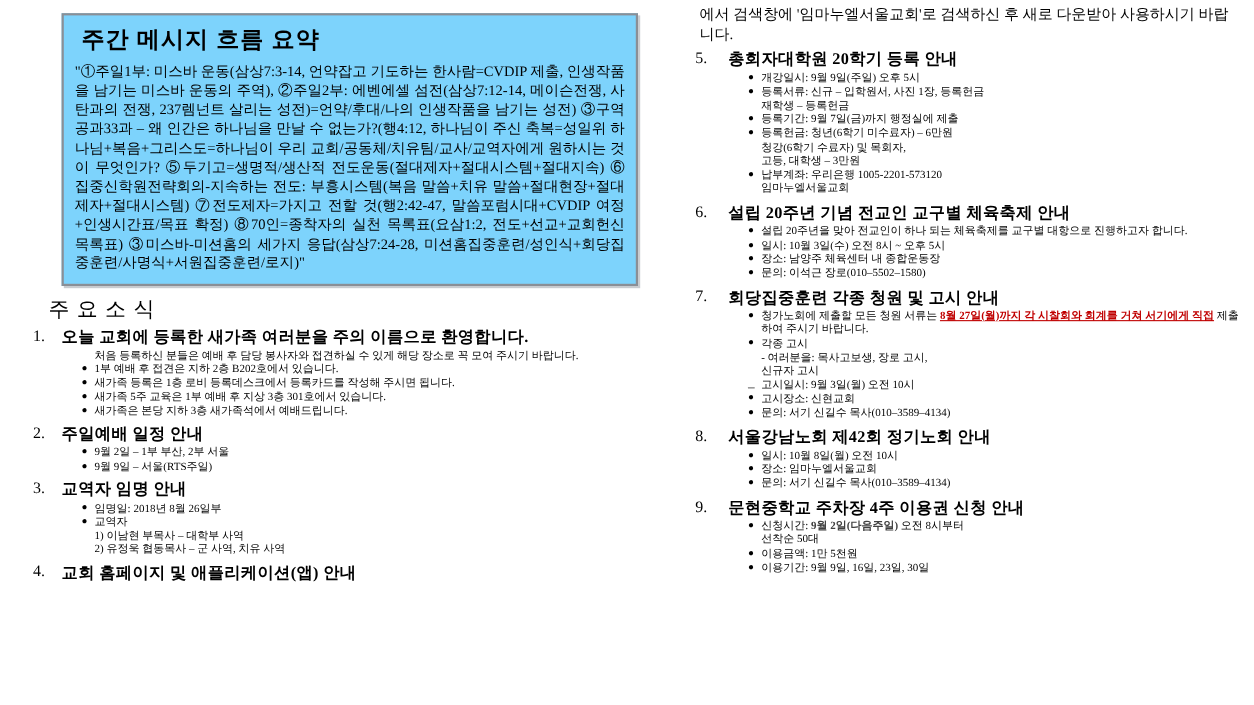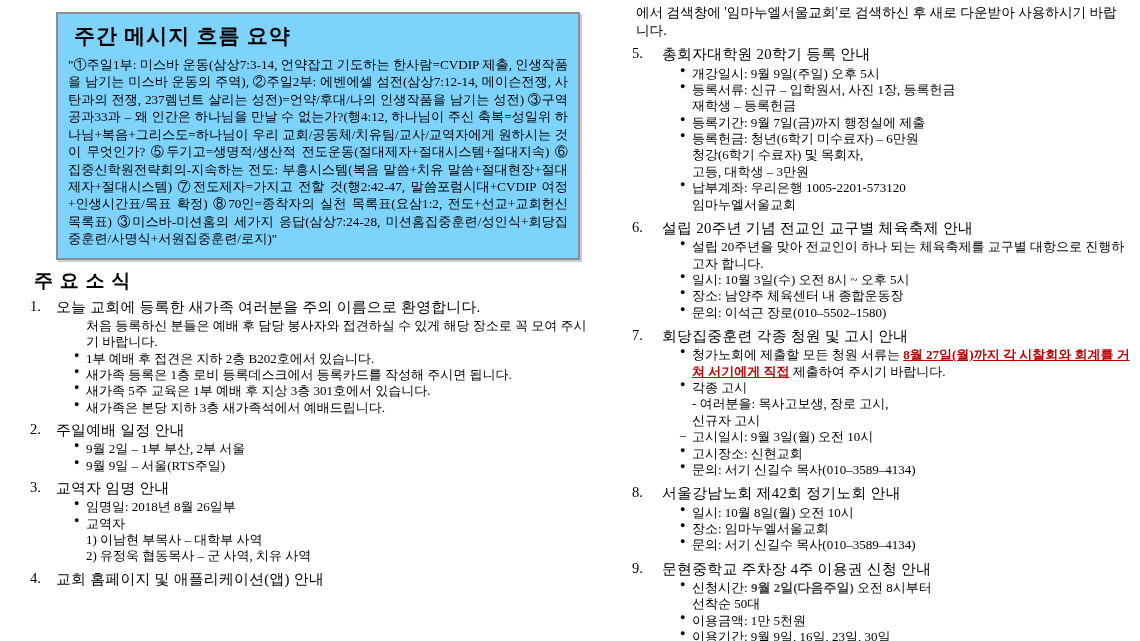--- a/index.html
+++ b/index.html
@@ -77,23 +77,23 @@
     margin: 2px 0 6px 6px;
   }
   .summary-body {
     font-size: 13.2px;
     line-height: 1.32;
     text-align: justify;
     word-break: break-all;
   }
   
   .section-title {
-    font-weight: bold;
+    font-weight: normal;
     font-size: 19px;
-    margin: 4px 0 4px 20px;
+    margin: 4px 0 4px 30px;
     letter-spacing: 1px;
   }
   ol.notices {
     list-style: none;
     margin: 0;
     padding: 0 0 0 16px;
     counter-reset: notice;
   }
   ol.notices > li {
     position: relative;
@@ -103,32 +103,32 @@
   }
   ol.notices > li > .num {
     position: absolute;
     left: 0;
     top: 0;
     font-size: 14.5px;
     font-weight: normal;
   }
   .notice-head {
     font-size: 14.8px;
-    font-weight: normal;
+    font-weight: bold;
     letter-spacing: .3px;
     line-height: 1.3;
   }
   ul.bullets {
     list-style: none;
     margin: 1px 0 0 0;
     padding: 0 0 0 18px;
   }
   ul.bullets > li {
     position: relative;
-    font-size: 13px;
+    font-size: 10px;
     line-height: 1.26;
     padding-left: 12px;
     margin-bottom: 0px;
   }
   ul.bullets > li::before {
     content: "●";
     position: absolute;
     left: 0;
     top: -1px;
     font-size: 9px;

